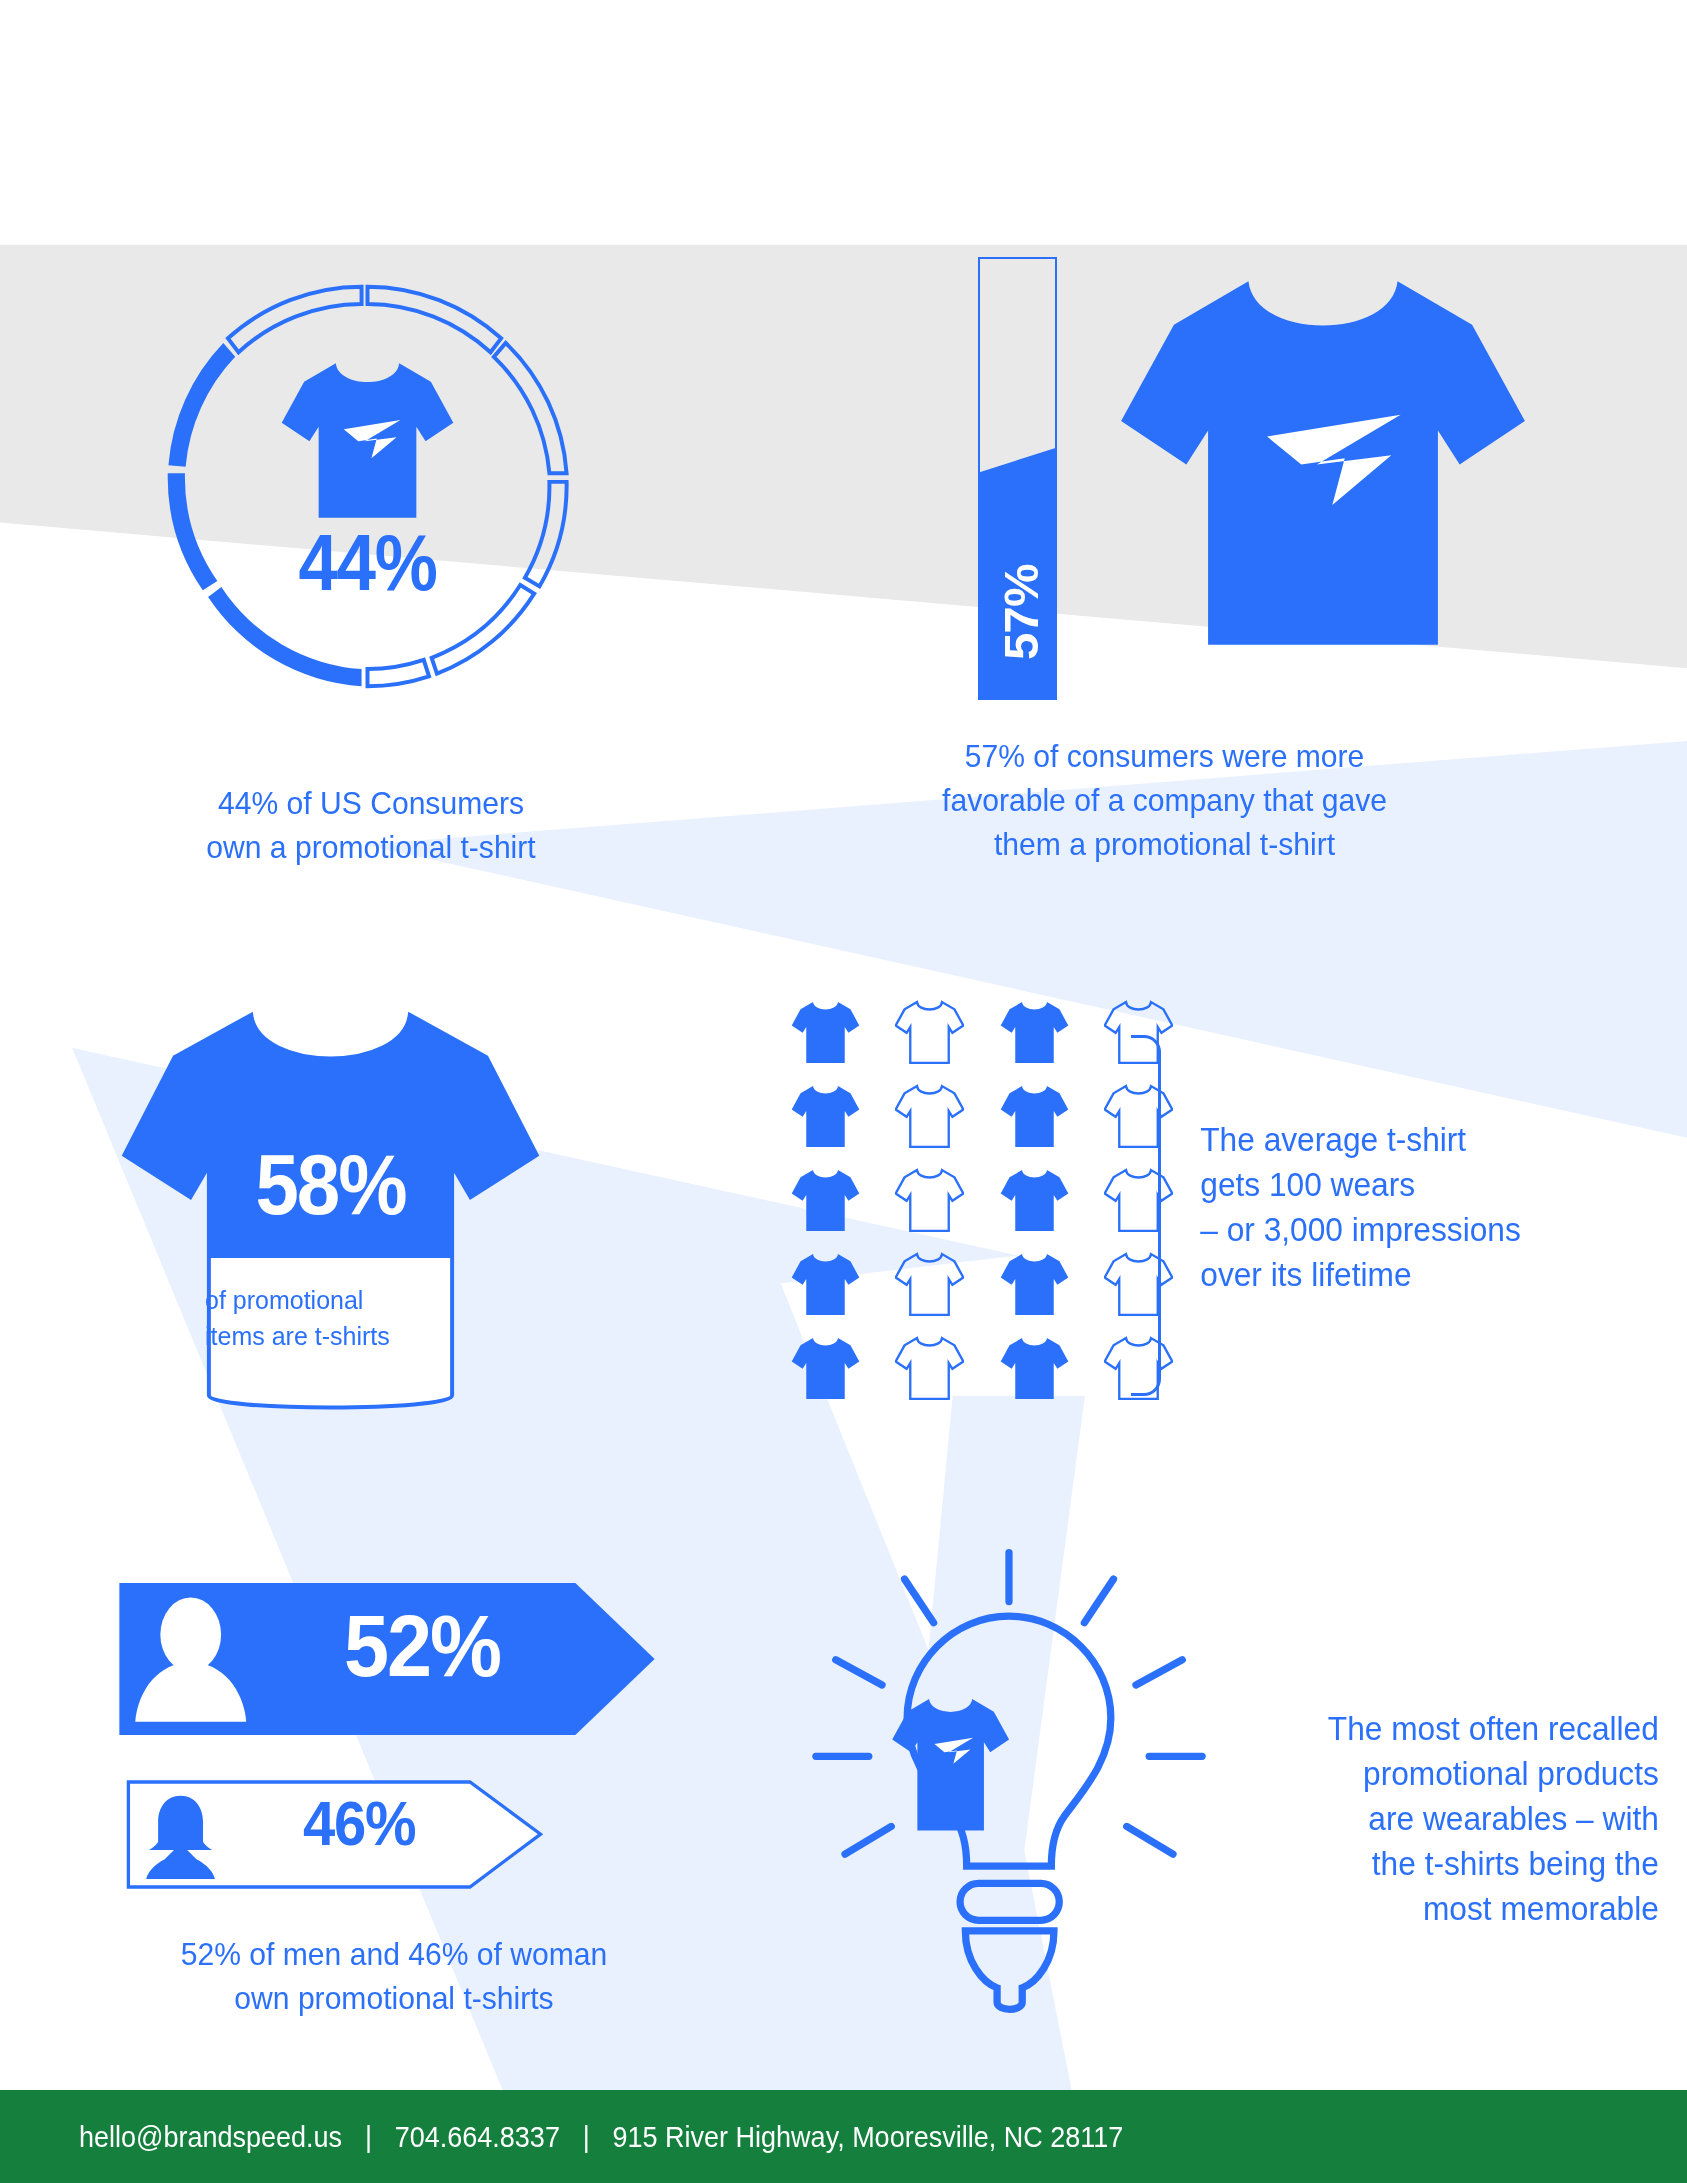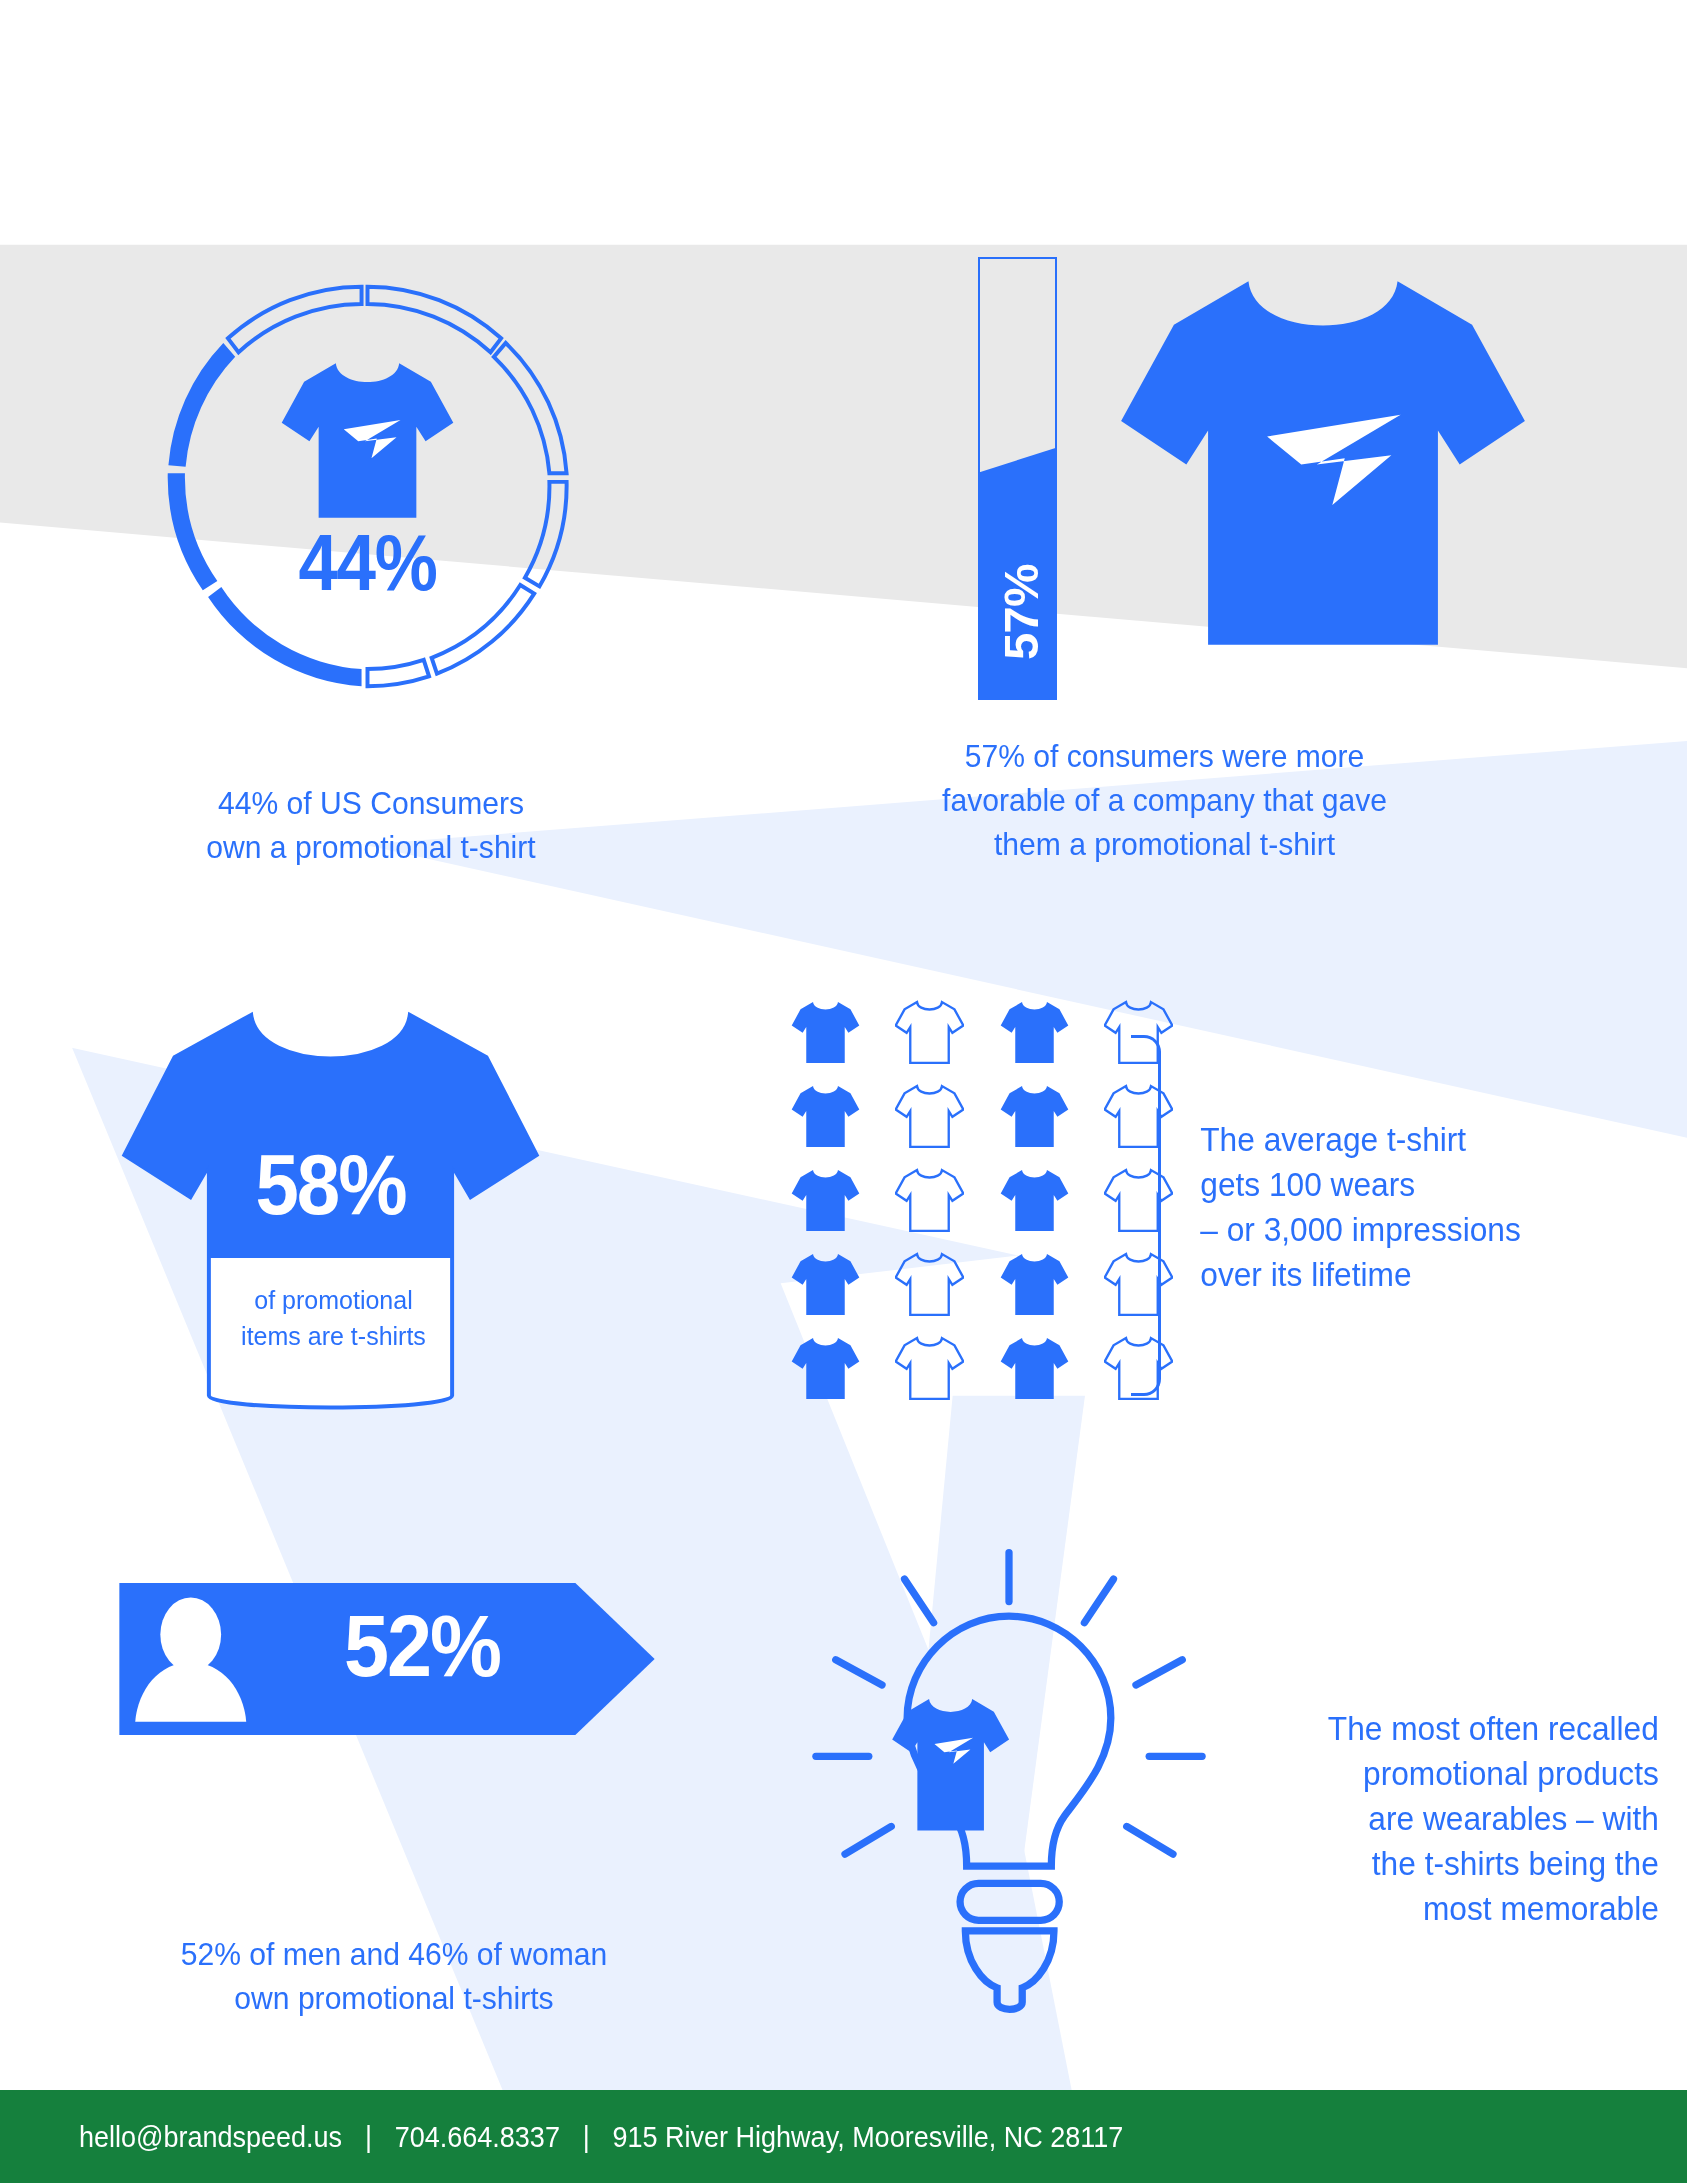--- a/index.html
+++ b/index.html
@@ -73,21 +73,21 @@
   .big-tee{ position:absolute; left:1118px; top:258px; width:410px; height:410px; }
 
   
   .tee58{ position:absolute; left:119px; top:999px; width:423px; height:423px; }
   .tee58-pct{
     position:absolute; left:0; right:0; top:140px; text-align:center;
     color:#ffffff; font-size:78px; font-weight:bold; letter-spacing:-2px;
     transform:scaleY(1.1);
   }
   .tee58-sub{
-    position:absolute; left:86px; right:80px; top:284px; text-align:center;
+    position:absolute; left:86px; right:80px; top:284px; text-align:left;
     color:#2a70fb; font-size:25px; line-height:1.42;
   }
 
   
   .grid-wrap{ position:absolute; left:777px; top:992px; width:410px; height:417px;
               display:grid; grid-template-columns:repeat(4,1fr); grid-template-rows:repeat(5,1fr);
               column-gap:6.6px; row-gap:4px; }
   .grid-cell{ width:100%; height:100%; display:flex; align-items:center; justify-content:center; }
   .bracket{ position:absolute; left:1131px; top:1035px; width:30px; height:361px;
             border:3.3px solid #2a70fb; border-left:none;
@@ -337,20 +337,32 @@
         <polygon fill="#2a70fb" points="0,0 690,0 810,115 690,230 0,230"></polygon>
 
         <g fill="#ffffff">
           <ellipse cx="108" cy="78" rx="46" ry="56"></ellipse>
           <path d="M108,120 C60,120 28,162 24,210 L192,210 C188,162 156,120 108,120 Z"></path>
         </g>
       </svg>
       <div class="arrow-men-pct">52%</div>
     </div>
 
+    <div class="arrow-women">
+      <svg viewBox="0 0 630 165" width="417" height="109">
+        <polygon fill="#ffffff" stroke="#2a70fb" stroke-width="5" points="3,3 520,3 627,82 520,162 3,162"></polygon>
+
+        <g fill="#2a70fb">
+          <path d="M82,24 C60,24 48,42 48,64 L48,94 C44,100 38,104 34,106 L72,106 L58,120
+                   C42,128 32,140 30,150 L134,150 C132,140 122,128 106,120 L92,106 L130,106
+                   C126,104 120,100 116,94 L116,64 C116,42 104,24 82,24 Z"></path>
+        </g>
+      </svg>
+      <div class="arrow-women-pct">46%</div>
+    </div>
 
     <div class="cap-gender">
       <span>52% of men and 46% of woman</span><br>
       <span>own promotional t-shirts</span>
     </div>
 
     <svg class="bulb-wrap" viewBox="0 0 620 730">
 
       <g stroke="#2a70fb" stroke-width="11" stroke-linecap="round">
         <line x1="310" y1="22" x2="310" y2="96"></line>

